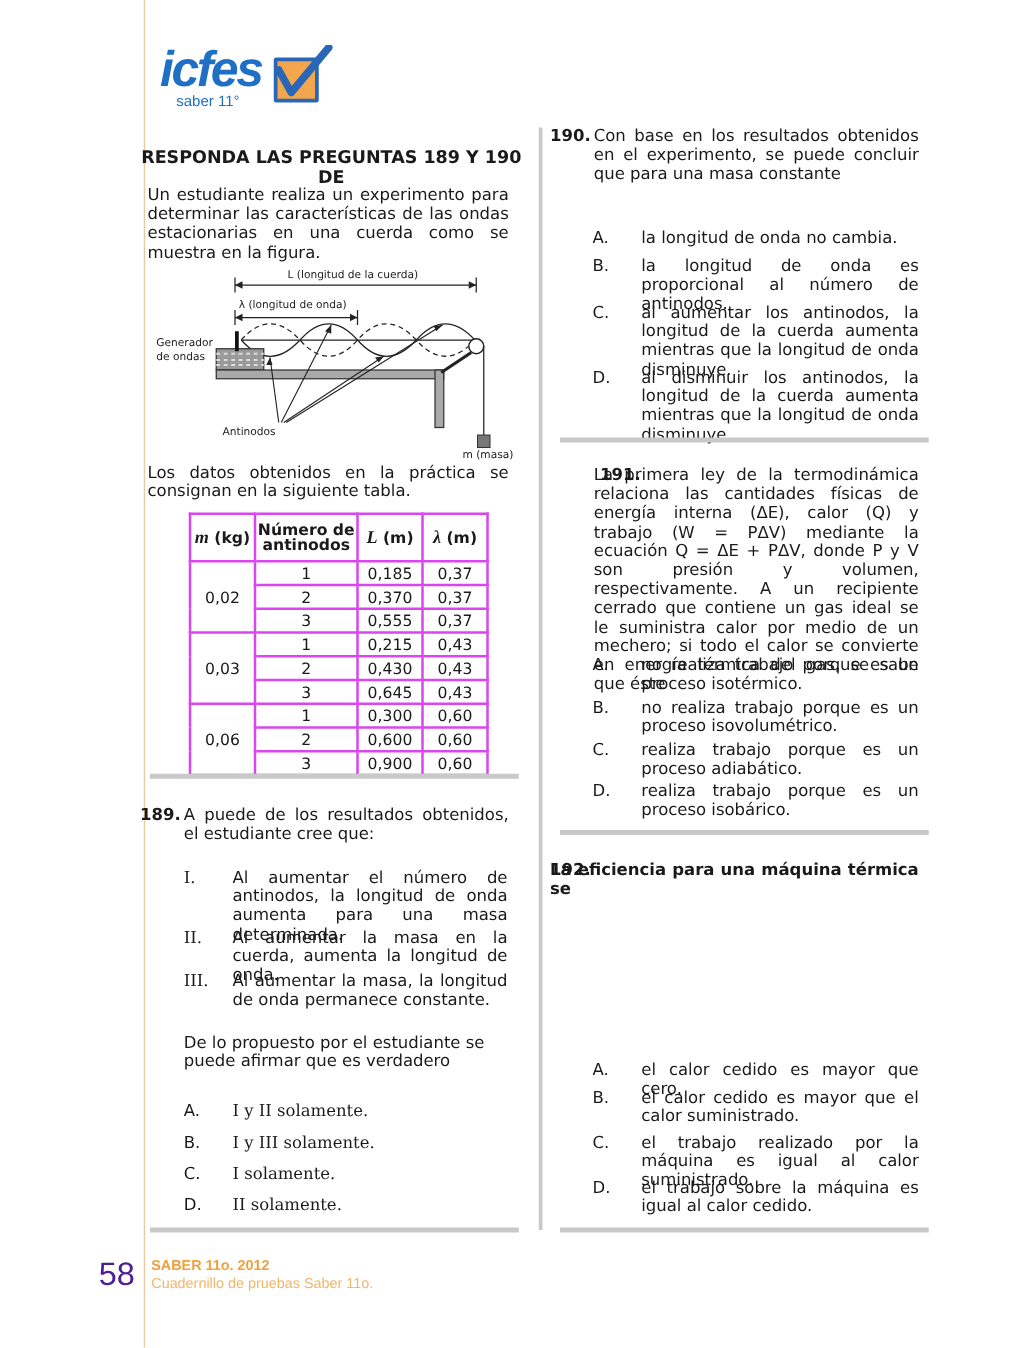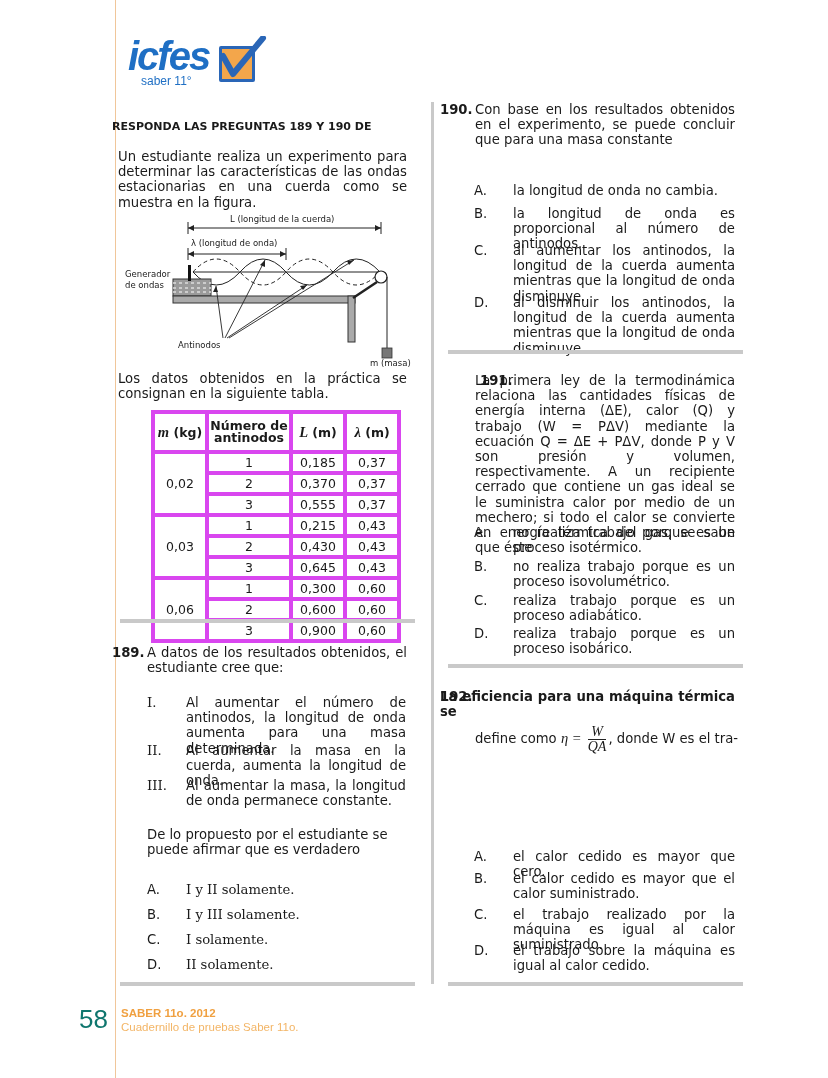--- a/index.html
+++ b/index.html
@@ -10,34 +10,34 @@
   .logo .word { position:absolute; left:1px; top:0; font-family:"Liberation Sans", sans-serif; font-weight:bold; font-style:italic;
                 font-size:40px; color:#1f6fc4; letter-spacing:-2px; line-height:40px; }
   .logo .sub { position:absolute; left:14px; top:38px; font-family:"Liberation Sans", sans-serif; font-size:12px; color:#1f6fc4; }
   .logo .box { position:absolute; left:92px; top:10px; width:30px; height:30px; background:#f3a64b; border:3px solid #2a66b7; border-radius:2px; }
   .logo svg { position:absolute; left:90px; top:0px; }
 
   .col-divider { position:absolute; left:431px; top:102px; width:3px; height:882px; background:#c9c9c9; }
   .hr { position:absolute; height:4px; background:#c9c9c9; }
 
   .txt { position:absolute; font-size:13.2px; line-height:15.2px; text-align:justify; }
-  .heading { position:absolute; font-weight:bold; font-size:11px; line-height:15.5px; }
+  .heading { position:absolute; font-weight:bold; font-size:14px; line-height:15.5px; text-align:center; }
   .qnum { font-weight:bold; }
   .opt { position:absolute; font-size:13.2px; line-height:15.2px; }
   .opt .lbl { position:absolute; left:0; top:0; }
   .opt .body { position:absolute; left:39px; top:0; text-align:justify; }
   .serif { font-family:"DejaVu Serif", "Liberation Serif", serif; }
   i.m { font-family:"Liberation Serif", serif; font-style:italic; font-size:14.5px; }
 
   table.data { position:absolute; left:151px; top:410px; border-collapse:collapse; font-size:12.5px; }
-  table.data td, table.data th { border:4px solid #d946ef; text-align:center; padding:0; height:17px; }
+  table.data td, table.data th { border:2px solid #d946ef; text-align:center; padding:0; height:17px; }
   table.data { border:2px solid #222; }
   table.data th { font-weight:bold; line-height:12px; height:36px; }
 
-  .footer-num { position:absolute; left:79px; top:1004px; font-family:"Liberation Sans", sans-serif; font-size:26px; color:#0f766e; }
+  .footer-num { position:absolute; left:79px; top:1004px; font-family:"Liberation Sans", sans-serif; font-size:26px; color:#4c1d95; }
   .footer-title { position:absolute; left:121px; top:1007px; font-family:"Liberation Sans", sans-serif; font-weight:bold; font-size:11.5px; color:#f0a040; }
   .footer-sub { position:absolute; left:121px; top:1021px; font-family:"Liberation Sans", sans-serif; font-size:11.5px; color:#f3b566; }
 
   .frac { display:inline-block; vertical-align:middle; text-align:center; margin:0 2px; }
   .frac span { display:block; font-family:"Liberation Serif", serif; font-style:italic; font-size:14px; line-height:14px; }
   .frac .num { border-bottom:1px solid #222; padding:0 2px; }
 </style>
 </head>
 <body>
 
@@ -169,21 +169,21 @@
     <td>0,900</td>
     <td>0,60</td>
   </tr>
 </tbody>
   </table>
 
 <div class="hr" style="left:120px; top:619px; width:295px;"></div>
 
 <div class="txt" style="left:112px; top:645px; width:295px;">
   <span class="qnum" style="position:absolute; left:0; top:0;">189.</span>
-  <div style="margin-left:35px;">A datos de los resultados obtenidos, el estudiante cree que:</div>
+  <div style="margin-left:35px;">A puede de los resultados obtenidos, el estudiante cree que:</div>
 </div>
 
 <div class="opt" style="left:147px; top:695px; width:260px;">
   <span class="lbl serif">I.</span>
   <div class="body" style="width:220px;">Al aumentar el número de antinodos, la longitud de onda aumenta para una masa determinada.</div>
 </div>
 <div class="opt" style="left:147px; top:743px; width:260px;">
   <span class="lbl serif">II.</span>
   <div class="body" style="width:220px;">Al aumentar la masa en la cuerda, aumenta la longitud de onda.</div>
 </div>
@@ -257,28 +257,20 @@
 <div class="opt" style="left:474px; top:626px; width:262px;">
   <span class="lbl">D.</span>
   <div class="body" style="width:222px;">realiza trabajo porque es un proceso isobárico.</div>
 </div>
 
 <div class="hr" style="left:448px; top:664px; width:295px;"></div>
 
 <div class="txt" style="left:440px; top:689px; width:295px;">
   <span class="qnum" style="position:absolute; left:0; top:0;">192.</span>
   <div style="font-weight:bold;">La eficiencia para una máquina térmica se</div>
-  <div style="margin-left:35px; margin-top:4px; height:30px; line-height:30px; white-space:nowrap;">
-    <span>define como</span>
-    <i class="m">η =</i>
-    <span class="frac">
-      <span class="num">W</span>
-      <span>QA</span>
-    </span><span>, donde W es el tra-</span>
-  </div>
 </div>
 
 <div class="opt" style="left:474px; top:849px; width:262px;">
   <span class="lbl">A.</span>
   <div class="body" style="width:222px;">el calor cedido es mayor que cero.</div>
 </div>
 <div class="opt" style="left:474px; top:871px; width:262px;">
   <span class="lbl">B.</span>
   <div class="body" style="width:222px;">el calor cedido es mayor que el calor suministrado.</div>
 </div>

